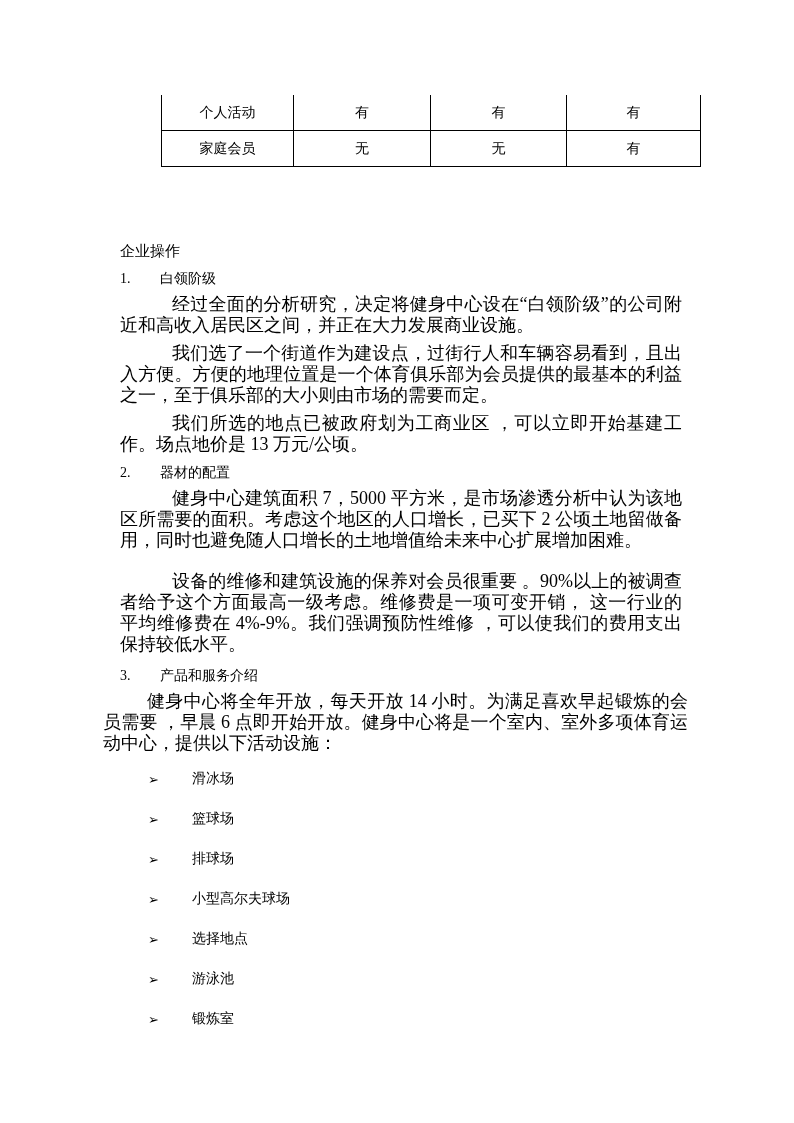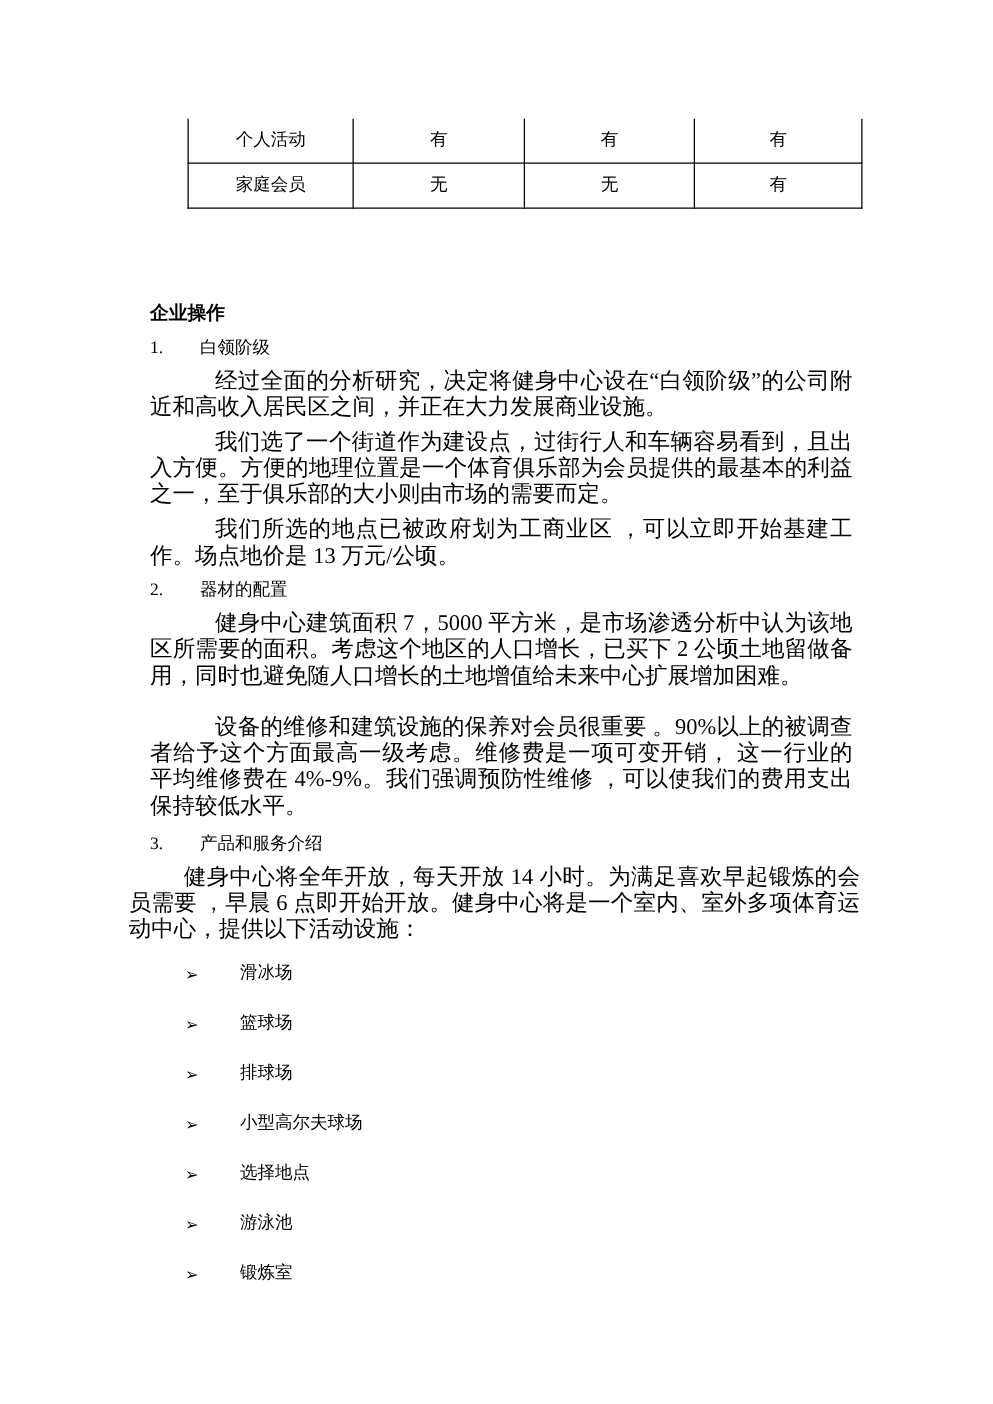--- a/index.html
+++ b/index.html
@@ -7,36 +7,36 @@
     position:relative;
     width:794px; height:1123px;
     background:#ffffff;
     color:#000000;
     font-family:"Liberation Serif", serif;
     overflow:hidden;
   }
 
   
   .cmp-table {
-    position:absolute; left:150px; top:95px;
+    position:absolute; left:161px; top:95px;
     width:539px;
     border-collapse:collapse; table-layout:fixed;
   }
   .cmp-table td {
     border:1.5px solid #000;
     height:35px; padding:0;
     text-align:center; vertical-align:middle;
     font-size:14px; line-height:1;
   }
   .cmp-table tr:first-child td { border-top:none; }
 
   .content { position:absolute; left:120px; top:240px; width:562px; }
 
   .doc-h {
-    font-size:15px; font-weight:bold;
+    font-size:15px; font-weight:normal;
     line-height:22px; margin:0 0 6px 0;
   }
   .numrow {
     position:relative; padding-left:40px;
     font-size:14px; line-height:21px;
     margin:0 0 5px 0;
   }
   .numrow .num { position:absolute; left:0; }
   p.body {
     font-size:18px; line-height:21px;

